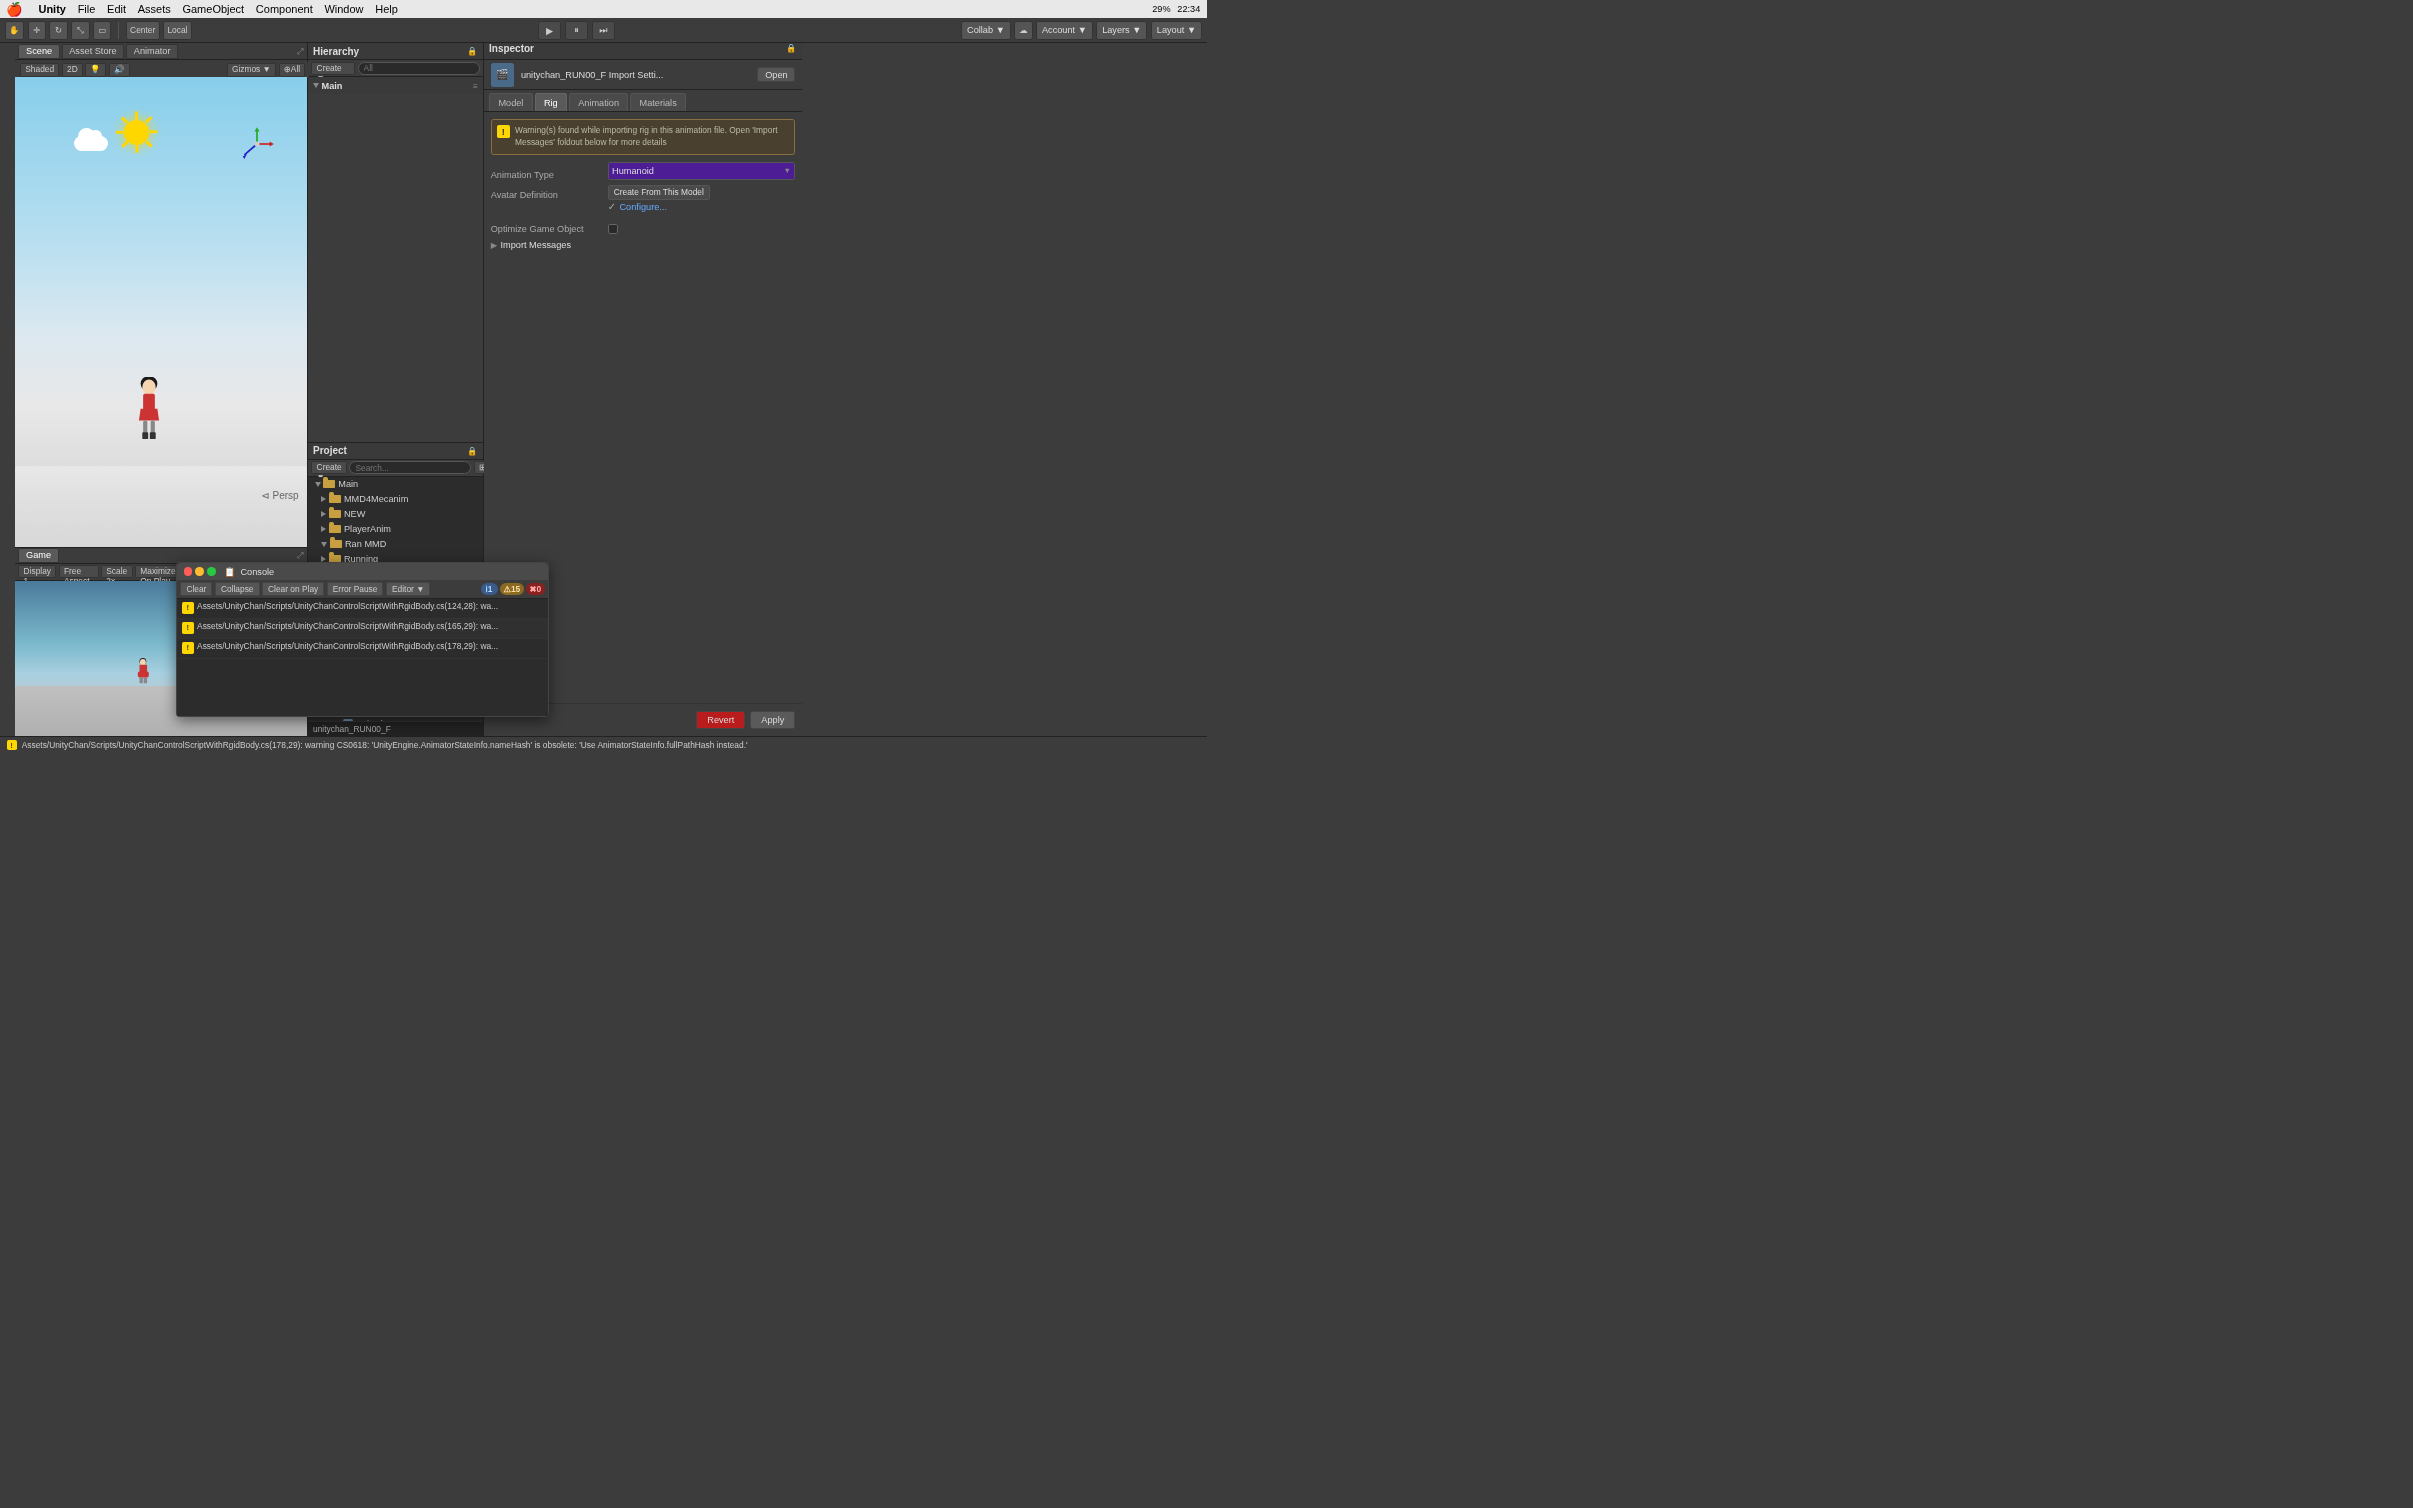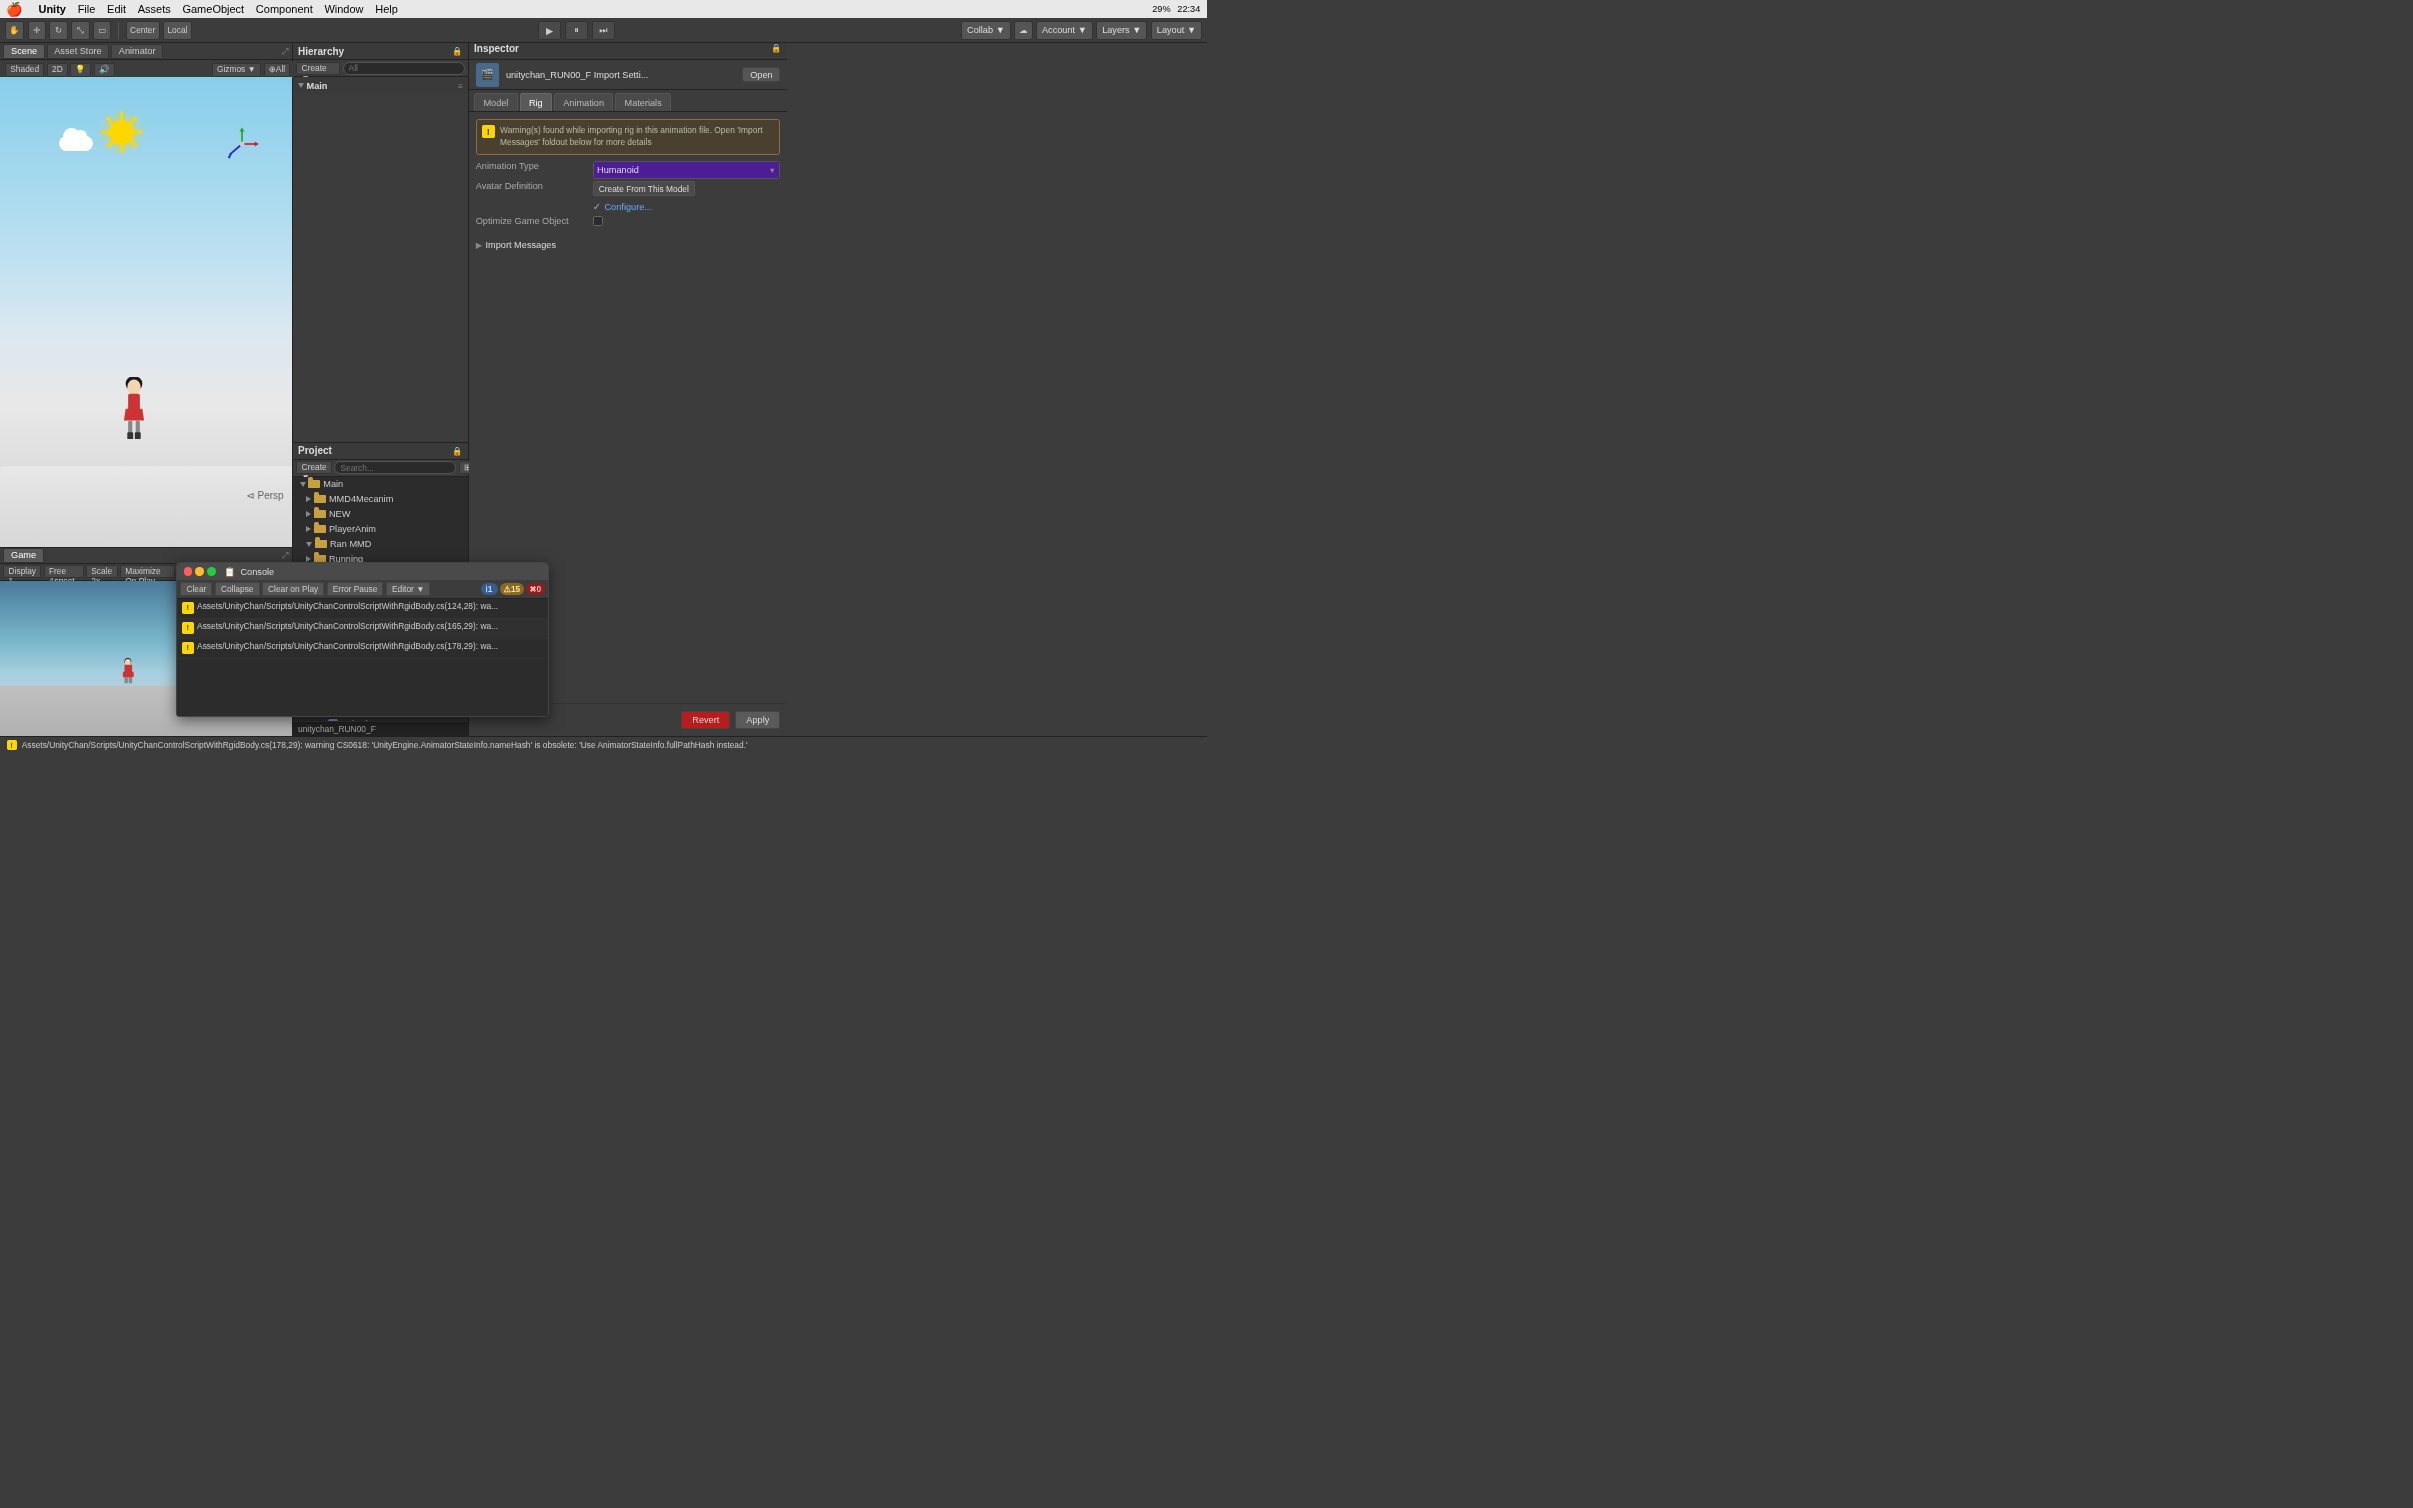--- a/index.html
+++ b/index.html
@@ -342,21 +342,21 @@
       align-items: center;
       justify-content: center;
       font-size: 9.2px;
       color: #333;
       font-weight: bold;
     }
     .warning-text { font-size: 8.4px; color: #bba; line-height: 1.4; }
 
     .inspector-row {
       display: flex;
-      align-items: flex-start;
+      align-items: flex-end;
       height: 18.4px;
       margin-bottom: 1.7px;
     }
     .inspector-label {
       width: 117px;
       font-size: 9.2px;
       color: #aaa;
       flex-shrink: 0;
     }
     .inspector-value {
@@ -630,21 +630,21 @@
   </div>
   <div class="toolbar-right">
     <div class="toolbar-dropdown">Collab ▼</div>
     <div class="toolbar-btn">☁</div>
     <div class="toolbar-dropdown">Account ▼</div>
     <div class="toolbar-dropdown">Layers ▼</div>
     <div class="toolbar-dropdown">Layout ▼</div>
   </div>
 </div>
 
-<div style="display:flex; height: calc(754px - 18.4px - 25px - 18.4px); position: relative;">
+<div style="display:flex; height: calc(754px - 18.4px - 25px - 18.4px); position: relative; padding-left: 15px;">
 
   <div class="left-panel">
 
     <div class="panel-tabs">
       <div class="panel-tab active">Scene</div>
       <div class="panel-tab">Asset Store</div>
       <div class="panel-tab">Animator</div>
       <div class="maximize-icon" style="margin-left:auto;">⤢</div>
     </div>
 

